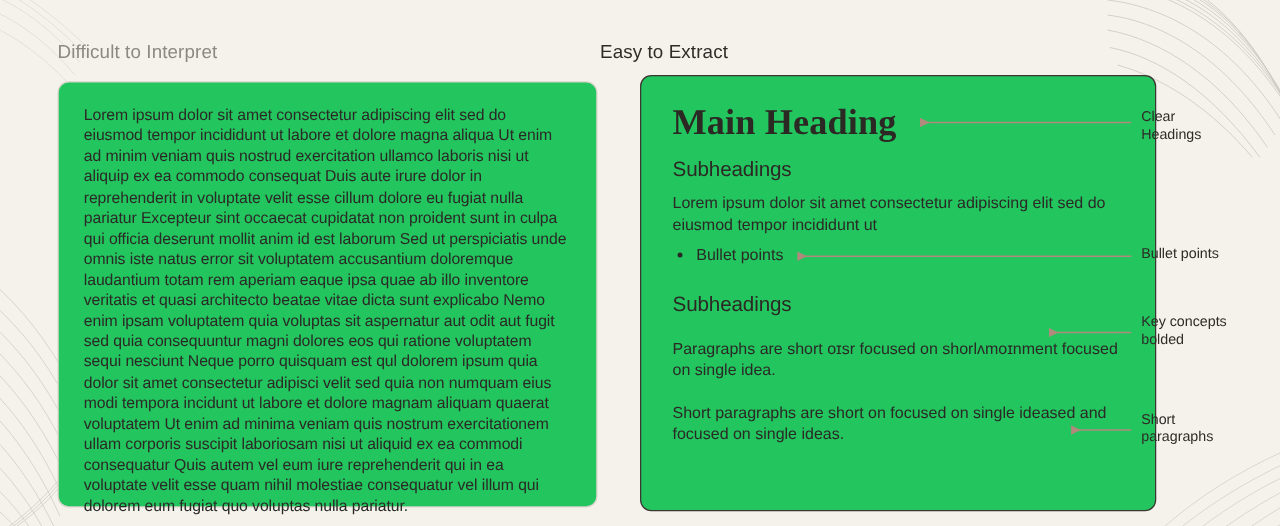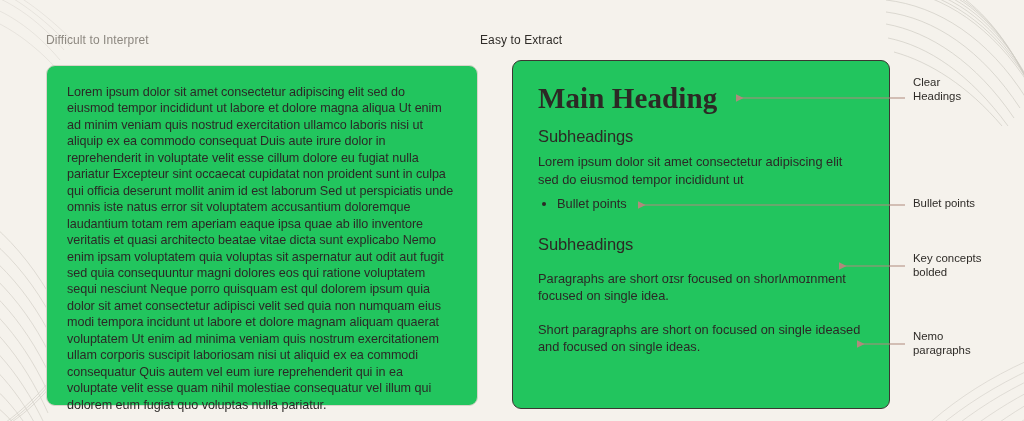--- a/index.html
+++ b/index.html
@@ -29,21 +29,21 @@
   .stage {
     position: relative;
     z-index: 2;
     width: 1024px;
     height: 421px;
   }
 
   
   .col-title {
     position: absolute;
-    font-size: 12px;
+    font-size: 15px;
     font-weight: 400;
     color: #8d8880;
     letter-spacing: 0.1px;
     white-space: nowrap;
   }
   .col-title.dark { color: #2f2c28; font-weight: 500; }
   #title-left  { left: 46px;  top: 33px; }
   #title-right { left: 480px; top: 33px; }
 
   
@@ -54,21 +54,21 @@
     border-radius: 9px;
   }
   #panel-left {
     left: 46px; top: 65px;
     width: 432px; height: 341px;
     border: 1px solid #d9d4ca;
     padding: 18px 22px 0 20px;
   }
   #panel-right {
     left: 512px; top: 60px;
-    width: 378px; height: 349px;
+    width: 413px; height: 349px;
     border: 1.6px solid #3b3732;
     padding: 22px 24px 0 25px;
   }
 
   
   #wall-text {
     margin: 0;
     font-size: 12.6px;
     line-height: 16.45px;
     color: #2b2926;
@@ -114,21 +114,21 @@
   .kc-bold { font-weight: 700; }
 
   
   .annot {
     position: absolute;
     font-size: 11.4px;
     line-height: 13.6px;
     color: #2e2b27;
     white-space: pre-line;
   }
-  #annot-headings  { left: 913px; top: 76px; }
+  #annot-headings  { left: 913px; top: 88px; }
   #annot-bullets   { left: 913px; top: 197px; }
   #annot-keyconc   { left: 913px; top: 252px; }
   #annot-shortpara { left: 913px; top: 330px; }
 
   .arrow-svg { position: absolute; z-index: 3; overflow: visible; }
 </style>
 </head>
 <body>
 
 <svg class="deco deco-tr" width="150" height="140" viewBox="0 0 150 140">
@@ -231,16 +231,16 @@
       <line x1="905" y1="266" x2="840" y2="266"></line>
       <line x1="905" y1="344" x2="858" y2="344"></line>
     </g>
   </svg>
 
   <div class="annot" id="annot-headings">Clear
 Headings</div>
   <div class="annot" id="annot-bullets">Bullet points</div>
   <div class="annot" id="annot-keyconc">Key concepts
 bolded</div>
-  <div class="annot" id="annot-shortpara">Nemo
+  <div class="annot" id="annot-shortpara">Short
 paragraphs</div>
 
 </div>
 
 </body></html>

